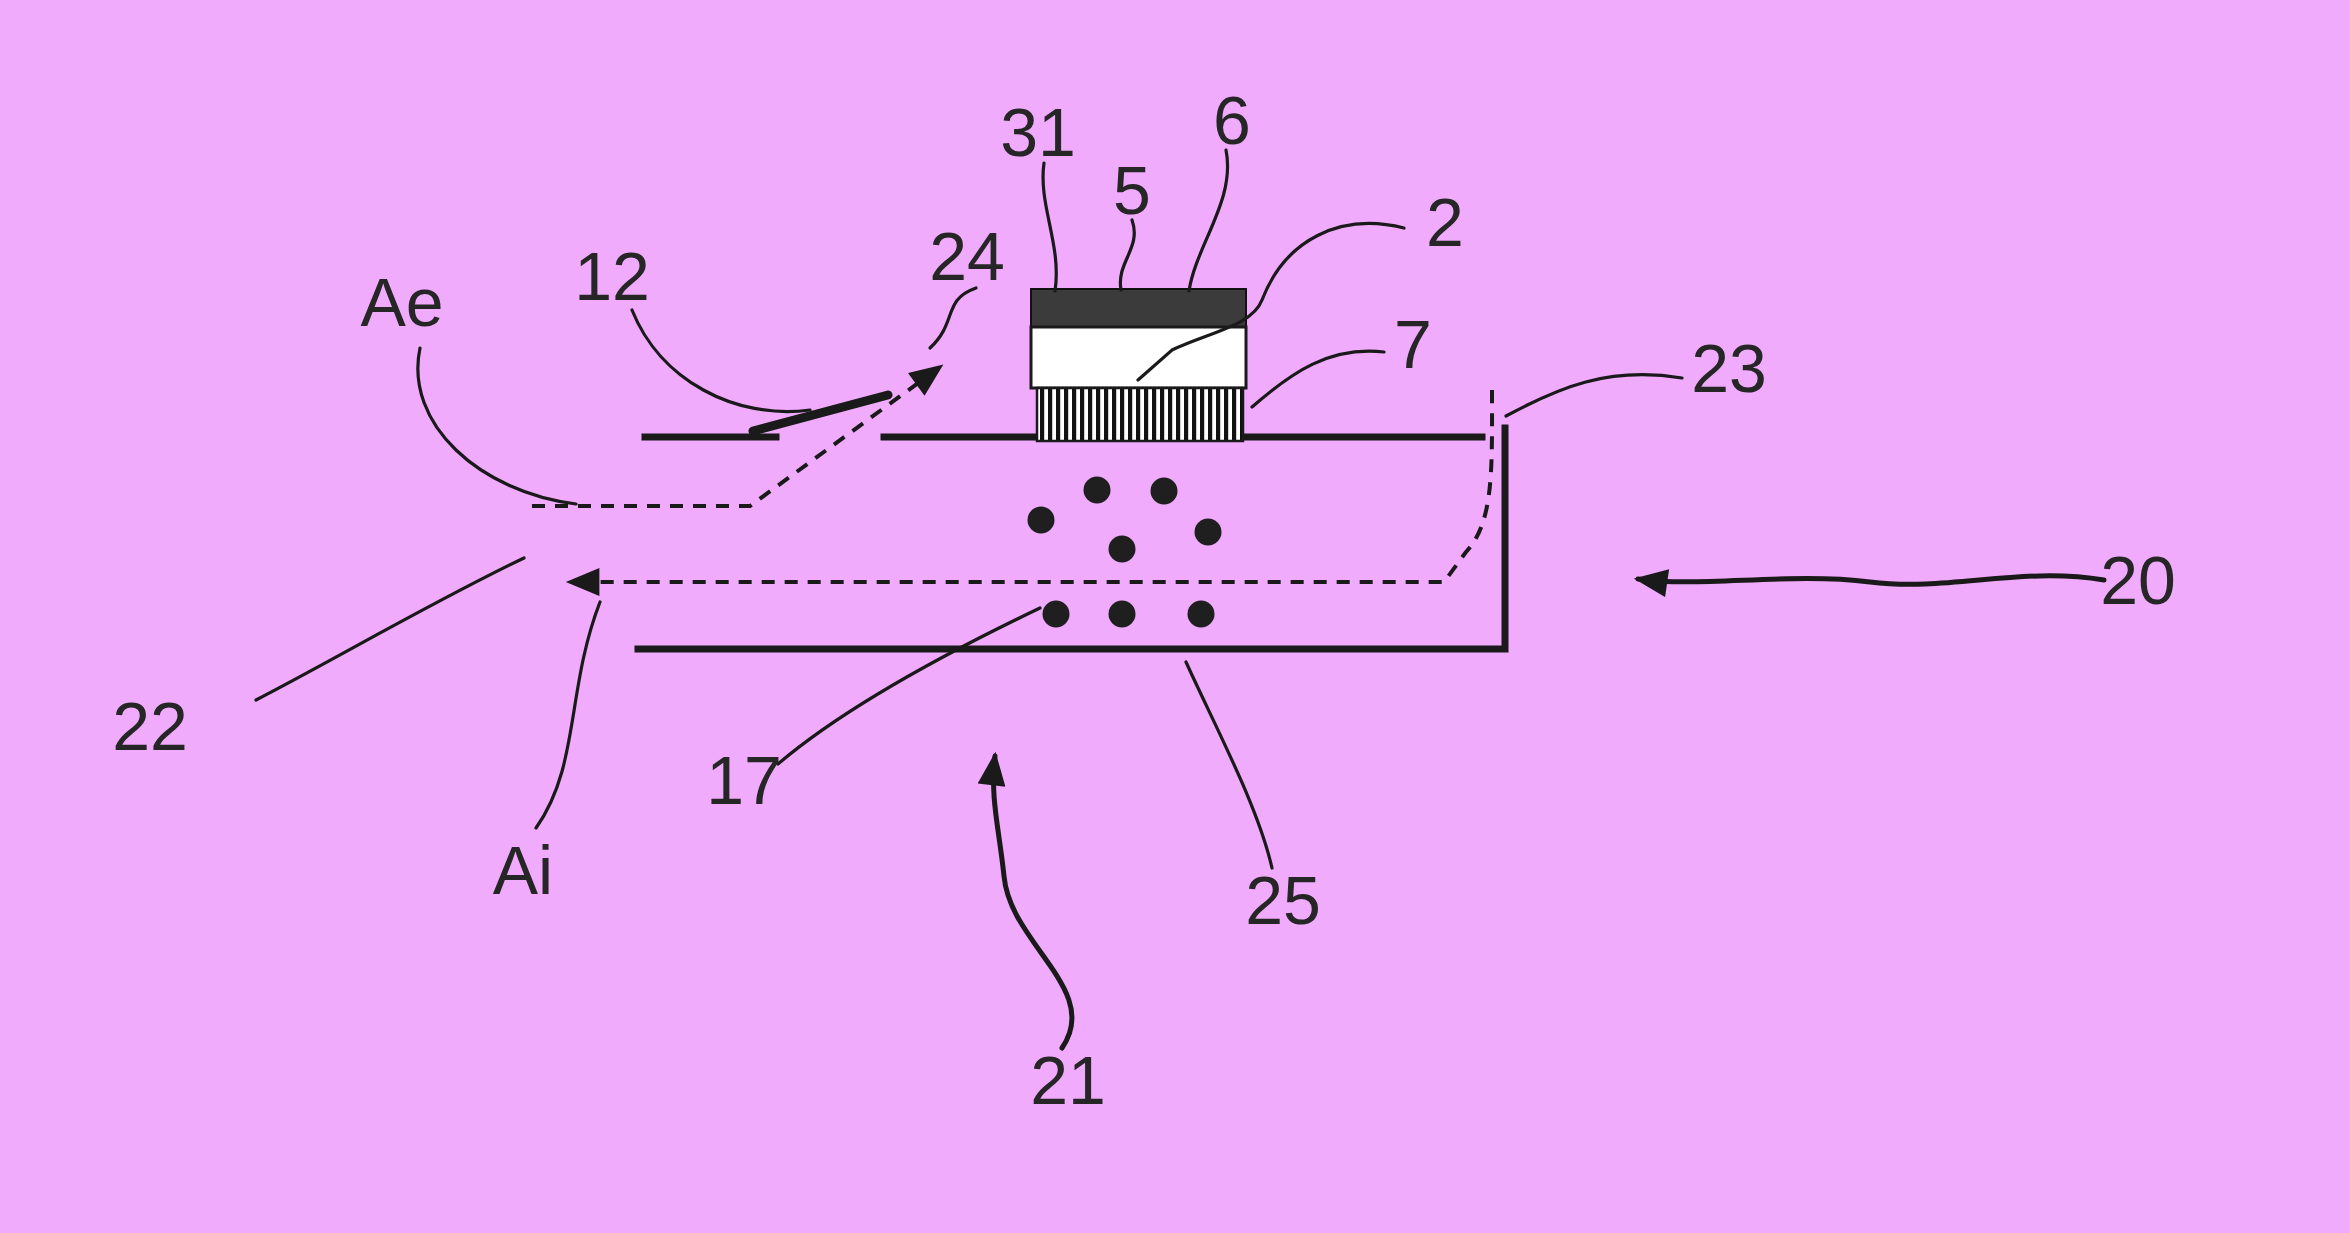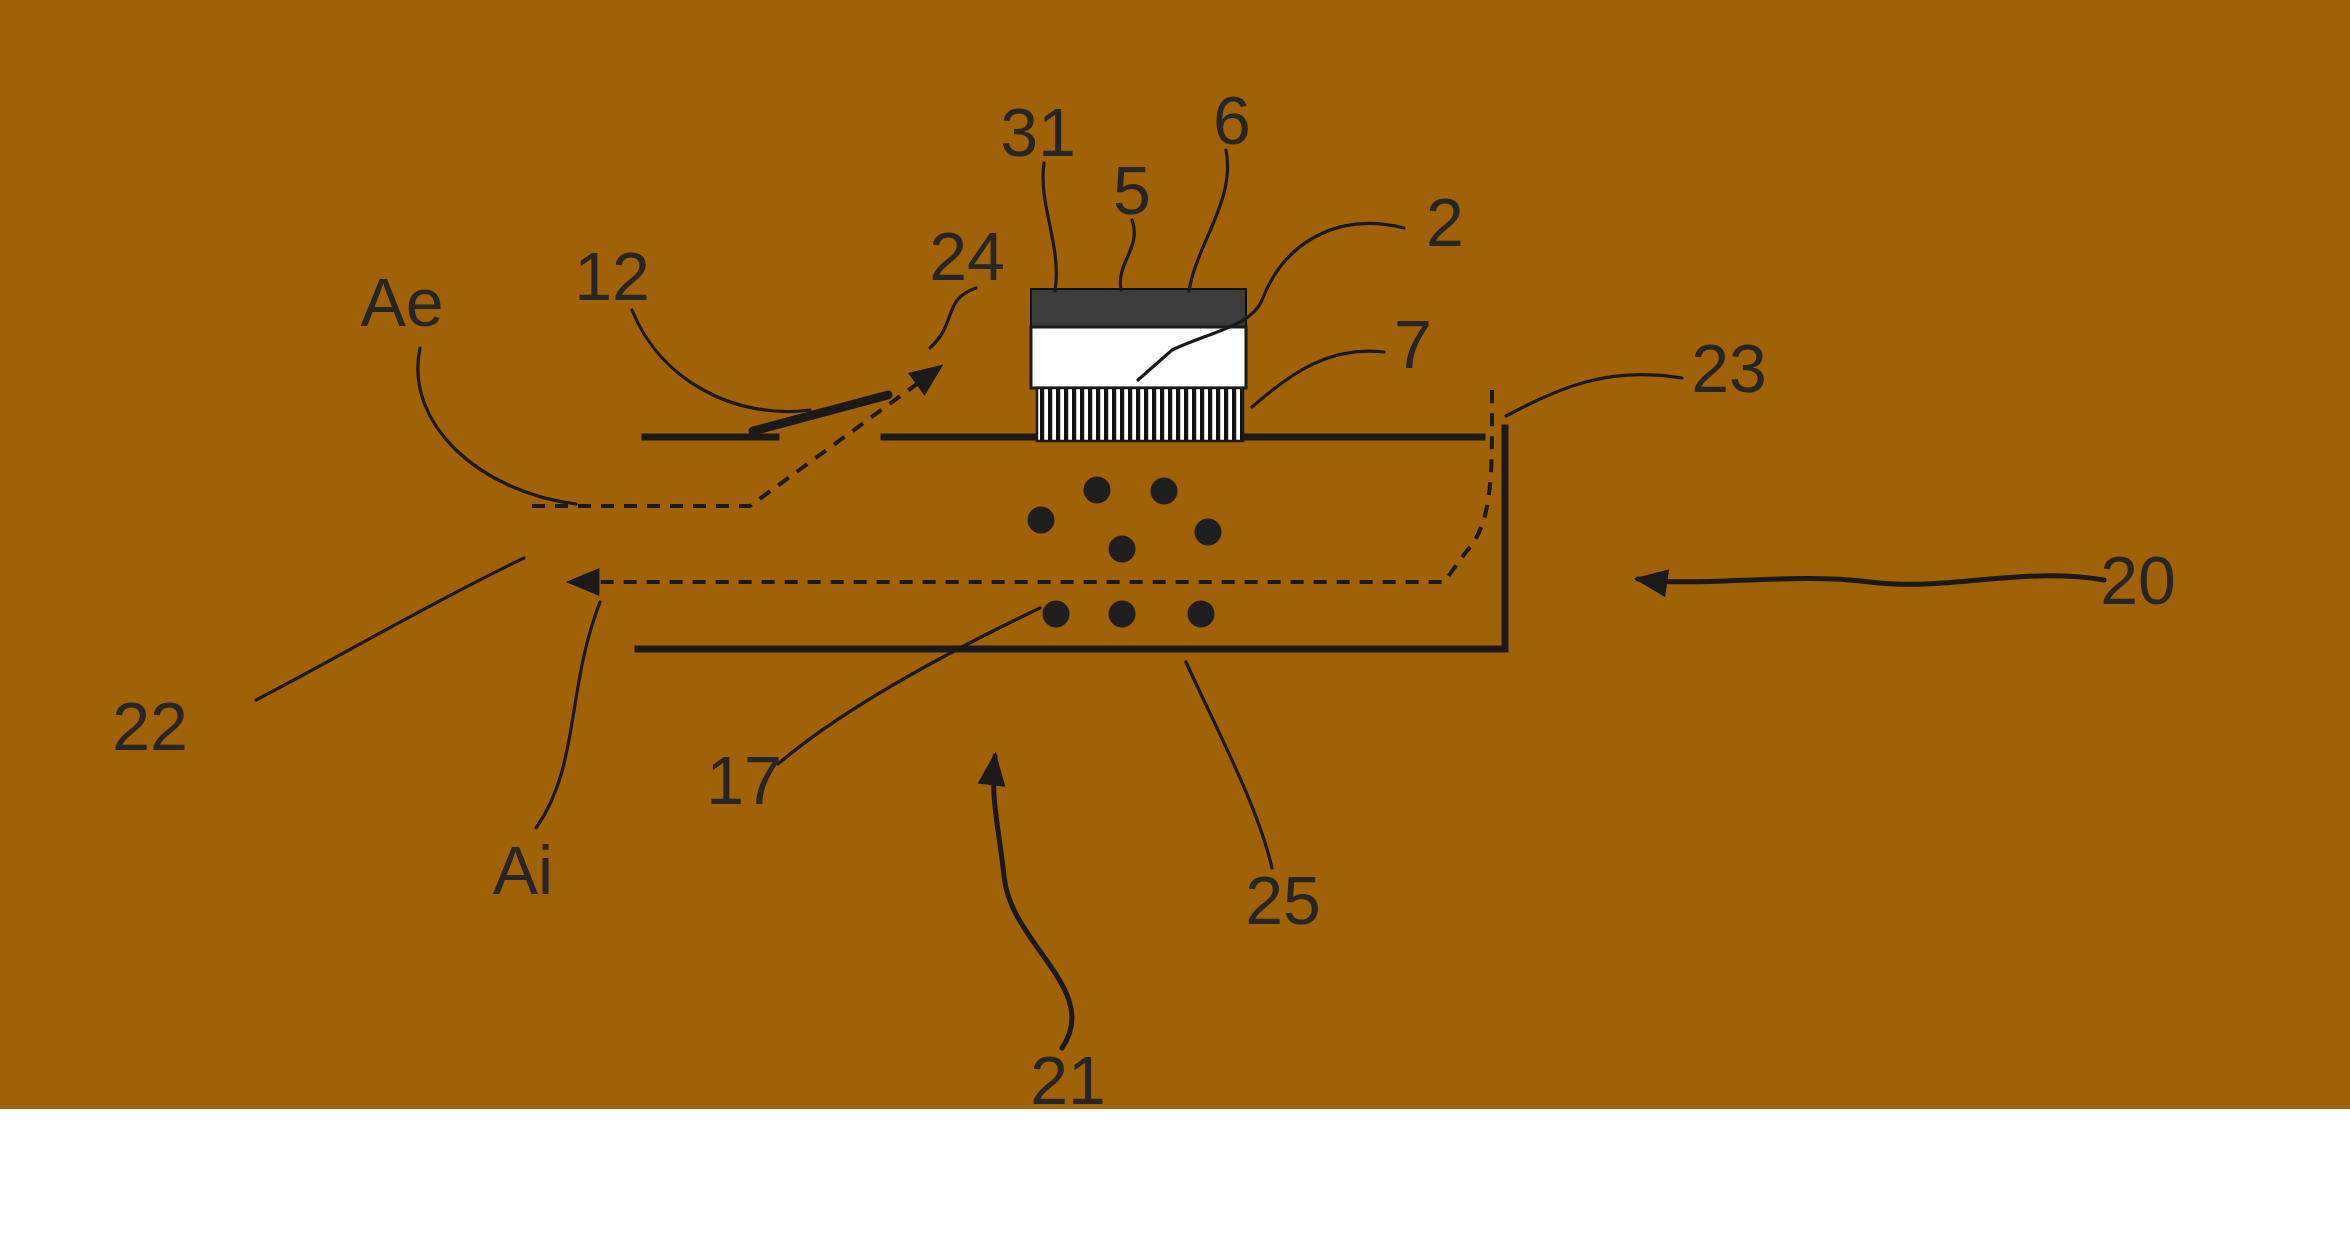--- a/index.html
+++ b/index.html
@@ -3,22 +3,22 @@
 <meta charset="utf-8">
 <style>
   html, body {
     margin: 0;
     padding: 0;
     background: #ffffff;
   }
   #canvas {
     position: relative;
     width: 2350px;
-    height: 1109px;
-    background: #a16207;
+    height: 1233px;
+    background: #f0abfc;
     overflow: hidden;
   }
   svg { display: block; }
   .ink      { stroke: #1a1a1a; fill: none; }
   .wall     { stroke-width: 7; stroke-linecap: square; }
   .flap     { stroke-width: 9; stroke-linecap: round; }
   .dashedfl { stroke-width: 4; stroke-dasharray: 13 10; }
   .leader   { stroke-width: 3.2; stroke-linecap: round; }
   .flowline { stroke-width: 5;   stroke-linecap: round; }
   .particle { fill: #1f1f1f; stroke: none; }

